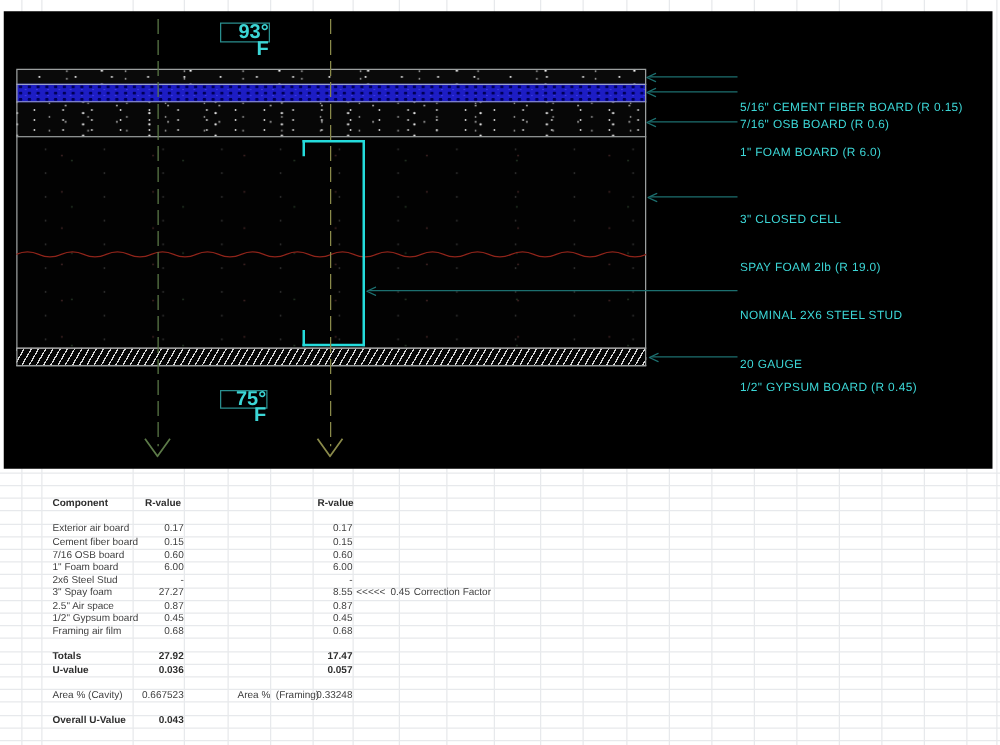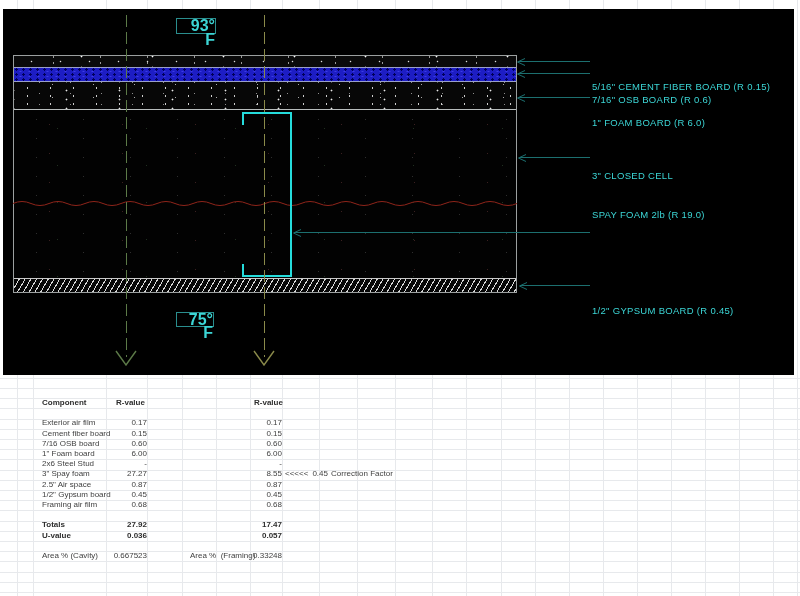--- a/index.html
+++ b/index.html
@@ -211,33 +211,36 @@
     <div></div></div>
   <div class="lbl" id="lbl-1">
     <div>7/16" OSB BOARD (R 0.6)</div>
     <div></div></div>
   <div class="lbl" id="lbl-2">
     <div>1" FOAM BOARD (R 6.0)</div>
     <div></div></div>
   <div class="lbl" id="lbl-3">
     <div>3" CLOSED CELL</div>
     <div>SPAY FOAM 2lb (R 19.0)</div></div>
+  <div class="lbl" id="lbl-4">
+    <div>NOMINAL 2X6 STEEL STUD</div>
+    <div>20 GAUGE</div></div>
   <div class="lbl" id="lbl-5">
     <div>1/2" GYPSUM BOARD (R 0.45)</div>
     <div></div></div>
 </div>
 
 <div id="sheet-rows">
     <div class="srow b hdr" style="top: 398px;">
       <div class="c cl">Component</div>
       <div class="c cv1">R-value</div>
       <div class="c cv2">R-value</div>
     </div>
     <div class="srow" style="top: 418.4px;">
-      <div class="c cl">Exterior air film</div>
+      <div class="c cl">Exterior air board</div>
       <div class="c cv1">0.17</div>
       <div class="c cv2">0.17</div>
     </div>
     <div class="srow" style="top: 428.6px;">
       <div class="c cl">Cement fiber board</div>
       <div class="c cv1">0.15</div>
       <div class="c cv2">0.15</div>
     </div>
     <div class="srow" style="top: 438.8px;">
       <div class="c cl">7/16 OSB board</div>
@@ -286,13 +289,17 @@
       <div class="c cl">U-value</div>
       <div class="c cv1">0.036</div>
       <div class="c cv2">0.057</div>
     </div>
     <div class="srow" style="top: 551px;">
       <div class="c cl">Area % (Cavity)</div>
       <div class="c cv1">0.667523</div>
       <div class="c cmid">Area %  (Framing)</div>
       <div class="c cv2">0.33248</div>
     </div>
+    <div class="srow b" style="top: 571.4px;">
+      <div class="c cl">Overall U-Value</div>
+      <div class="c cv1">0.043</div>
+    </div>
   </div>
 
 </body></html>

